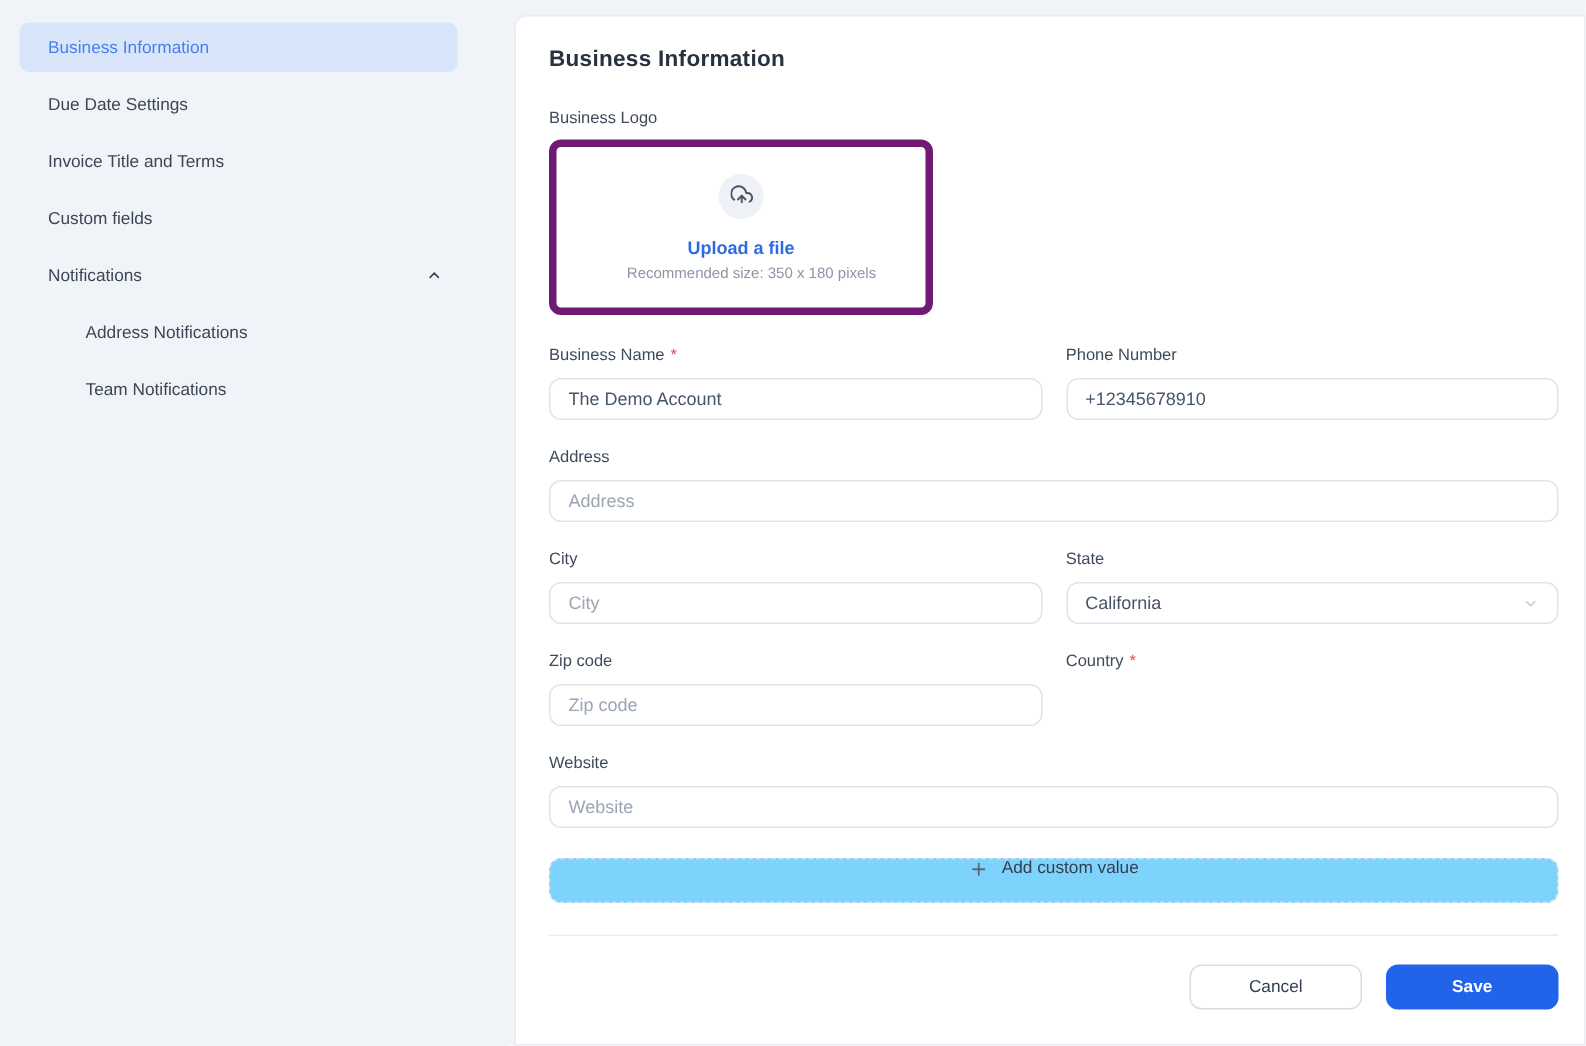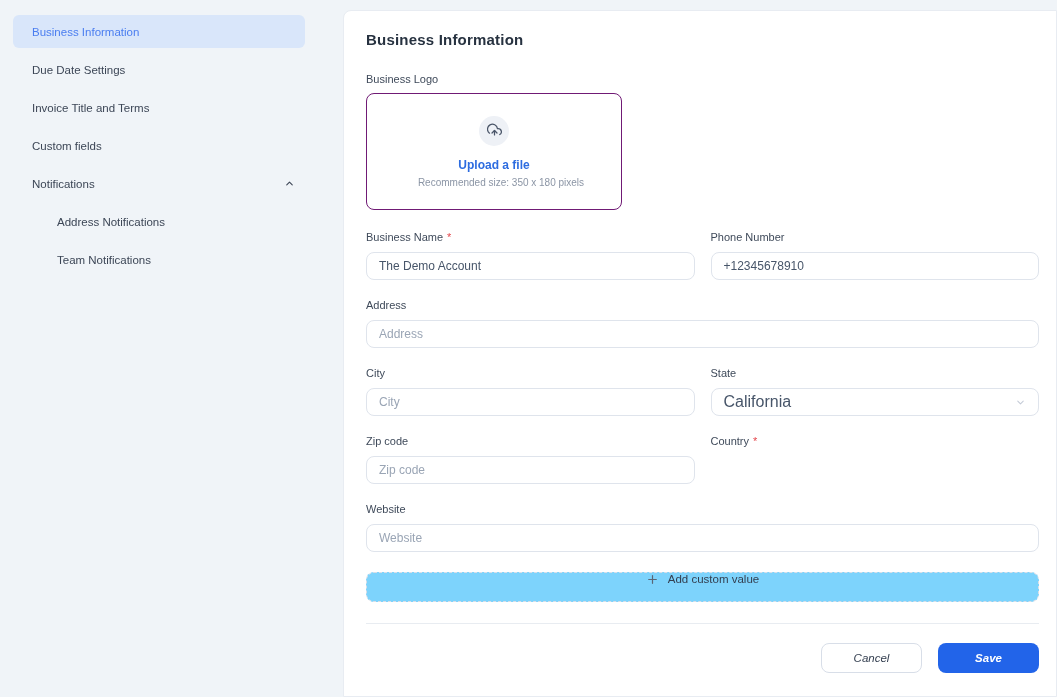--- a/index.html
+++ b/index.html
@@ -38,21 +38,21 @@
     padding:20px 17px 0 22px;
   }
   .page-title { font-size:15px; font-weight:700; color:#273240; letter-spacing:.2px; }
 
   .label { font-size:11px; color:#3f4a5a; }
   .required { color:#e5484d; margin-left:4px; font-size:11px; }
 
   .upload-section { margin-top:25px; }
   .upload-box {
     margin-top:8px; width:256px; height:117px;
-    border:1px solid #701a75; border-radius:8px;
+    border:5px solid #701a75; border-radius:8px;
     display:flex; flex-direction:column; align-items:center; justify-content:center;
     cursor:pointer; background:#fff;
   }
   .upload-circle {
     width:30px; height:30px; border-radius:50%;
     background:#eef1f6; color:#4a5568;
     display:flex; align-items:center; justify-content:center;
   }
   .upload-link { margin-top:12px; font-size:12px; font-weight:600; color:#2d6ce0; }
   .upload-hint { margin-top:5px; font-size:10px; color:#8b95a5;margin-left:14px; }
@@ -66,41 +66,41 @@
     border:1px solid #dfe4ec; border-radius:8px;
     padding:0 12px; font-size:12px; color:#475569;
     font-family:inherit; background:#fff; outline:none;
     display:block;
   }
   .input::placeholder { color:#9aa5b5; }
   .select {
     display:flex; align-items:center; justify-content:space-between;
     cursor:pointer;
   }
-  .select .sel-value { font-size:16px; color:#475569; }
+  .select .sel-value { font-size:12px; color:#475569; }
   .select .chev-down { color:#c3cad6; display:flex; align-items:center; }
 
   .add-custom {
     margin-top:20px; width:100%; height:30px;
     border:1px dashed #d9dfe8; border-radius:8px; background:#7dd3fc;
     display:flex; align-items:flex-start; justify-content:center; gap:9px;
     font-size:11.5px; color:#333e4f; font-family:inherit; cursor:pointer;
   }
   .add-custom .plus { color:#5b6575; display:flex; align-items:center; }
 
   .divider { margin-top:21px; border-top:1px solid #e8ecf1; }
 
   .footer {
     display:flex; justify-content:flex-end; align-items:center;
     padding-top:19px; gap:16px;
   }
   .btn {
-    width:101px; height:30px; border-radius:8px;
+    width:115px; height:30px; border-radius:8px;
     display:flex; align-items:center; justify-content:center;
-    font-size:11.5px; font-family:inherit; cursor:pointer;font-style:italic;
+    font-size:11.5px; font-family:inherit; cursor:pointer;
   }
   .btn-cancel { background:#fff; border:1px solid #d8dee8; color:#333e4f; }
   .btn-save { background:#2264e9; border:none; color:#fff; font-weight:700; }
 </style>
 </head>
 <body>
 
 <div class="sidebar">
   <div class="nav-item active">
     <span>Business Information</span>

